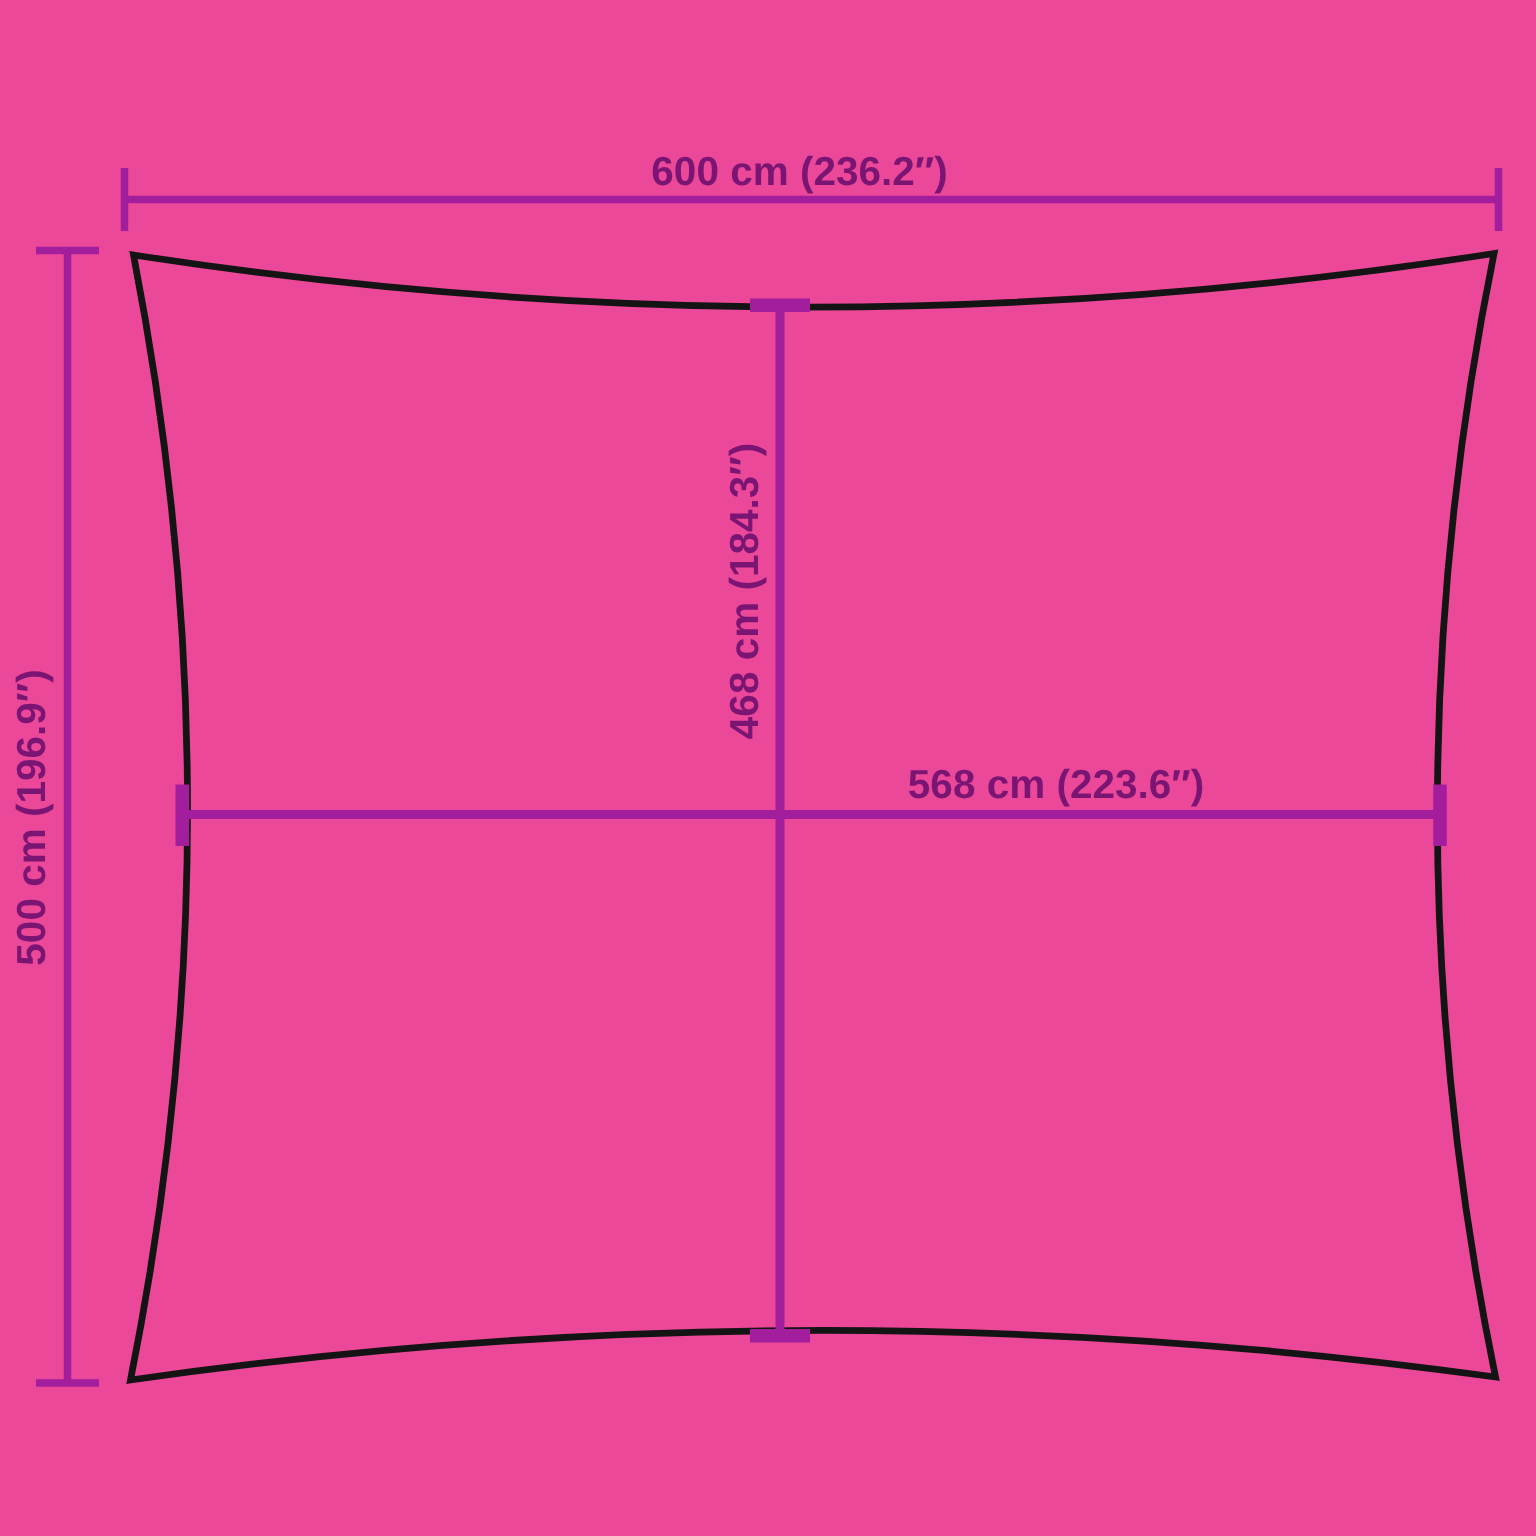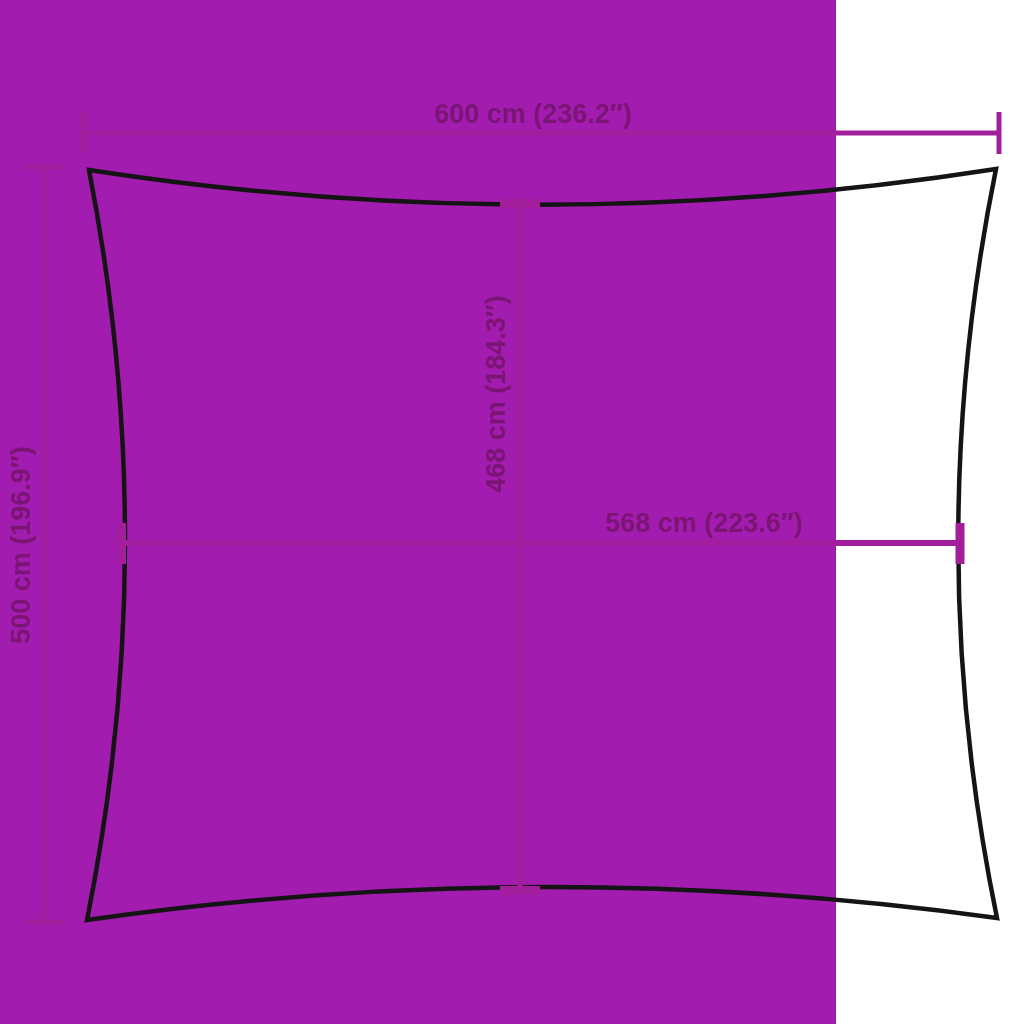--- a/index.html
+++ b/index.html
@@ -5,23 +5,23 @@
   html, body {
     margin: 0;
     padding: 0;
     background: #ffffff;
     width: 1024px;
     height: 1024px;
     overflow: hidden;
   }
   .stage {
     position: relative;
-    width: 836px;
+    width: 1024px;
     height: 1024px;
-    background: #a21caf;
+    background: #ec4899;
   }
   svg {
     display: block;
   }
   text {
     font-family: "Liberation Sans", "DejaVu Sans", sans-serif;
     font-weight: bold;
     font-size: 27px;
   }
 </style>

